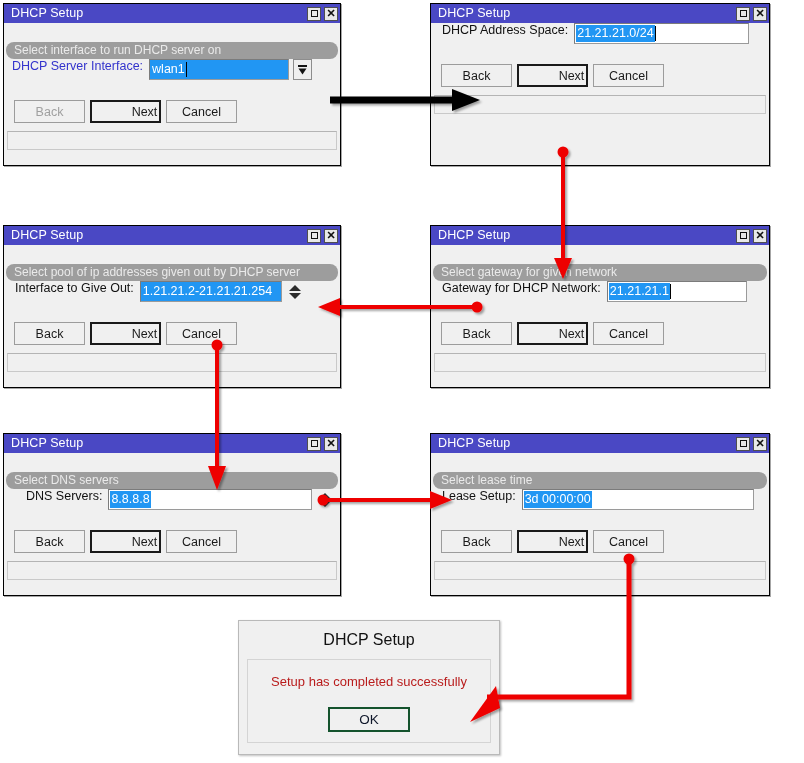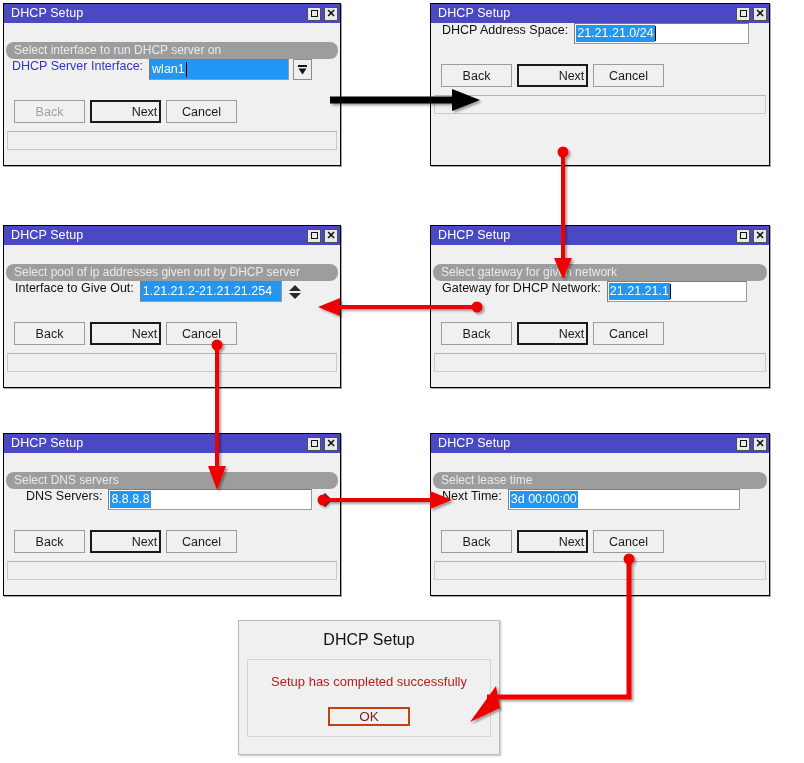--- a/index.html
+++ b/index.html
@@ -220,29 +220,29 @@
     color: #b91c1c;
     text-align: center;
     margin-bottom: 18px;
   }
   .confirm .okwrap {
     display: flex;
     justify-content: center;
   }
   .confirm .okbtn {
     width: 82px;
-    height: 19px;
-    background: #f0f0f0;
-    border: 2px solid #c2410c;
+    height: 25px;
+    background: #f0f0f0;
+    border: 2px solid #14532d;
     box-sizing: border-box;
     font-size: 13.5px;
     display: flex;
     align-items: center;
     justify-content: center;
-    color: #7f1d1d;
+    color: #0f172a;
   }
 
   
   #arrows {
     position: absolute;
     left: 0; top: 0;
     width: 804px; height: 763px;
     pointer-events: none;
   }
 </style>
@@ -420,21 +420,21 @@
             <span class="sq"></span>
           </span>
         <span class="tb-btn">
             <span class="xg">✕</span>
           </span>
       </span>
     </div>
     <div class="subbar">Select lease time</div>
     <div class="body-area">
       <div class="field-row" style="height:38px; padding-left:11px;">
-        <span class="field-label">Next Time:</span>
+        <span class="field-label">Lease Setup:</span>
         <span class="textbox" style="width:232px;height:21px;">
           <span class="val">3d 00:00:00</span>
         </span>
       </div>
       <div class="btn-row" style="padding-right:12px;">
         <div class="btn">Back</div>
         <div class="btn default">Next</div>
         <div class="btn">Cancel</div>
       </div>
       <div class="statusbar"></div>

